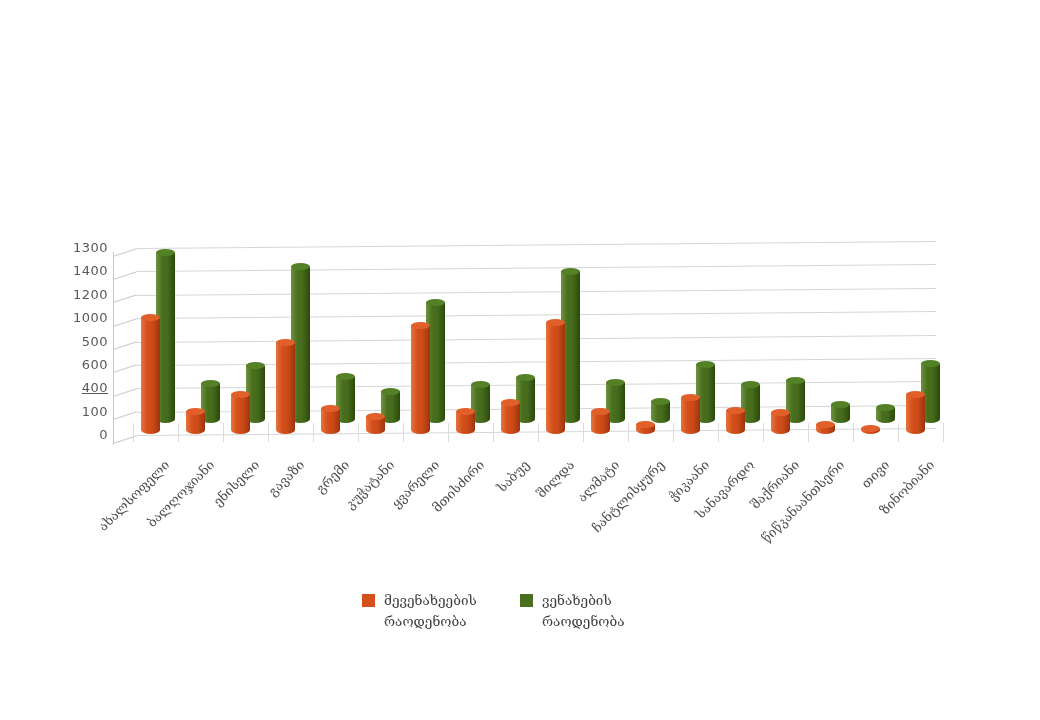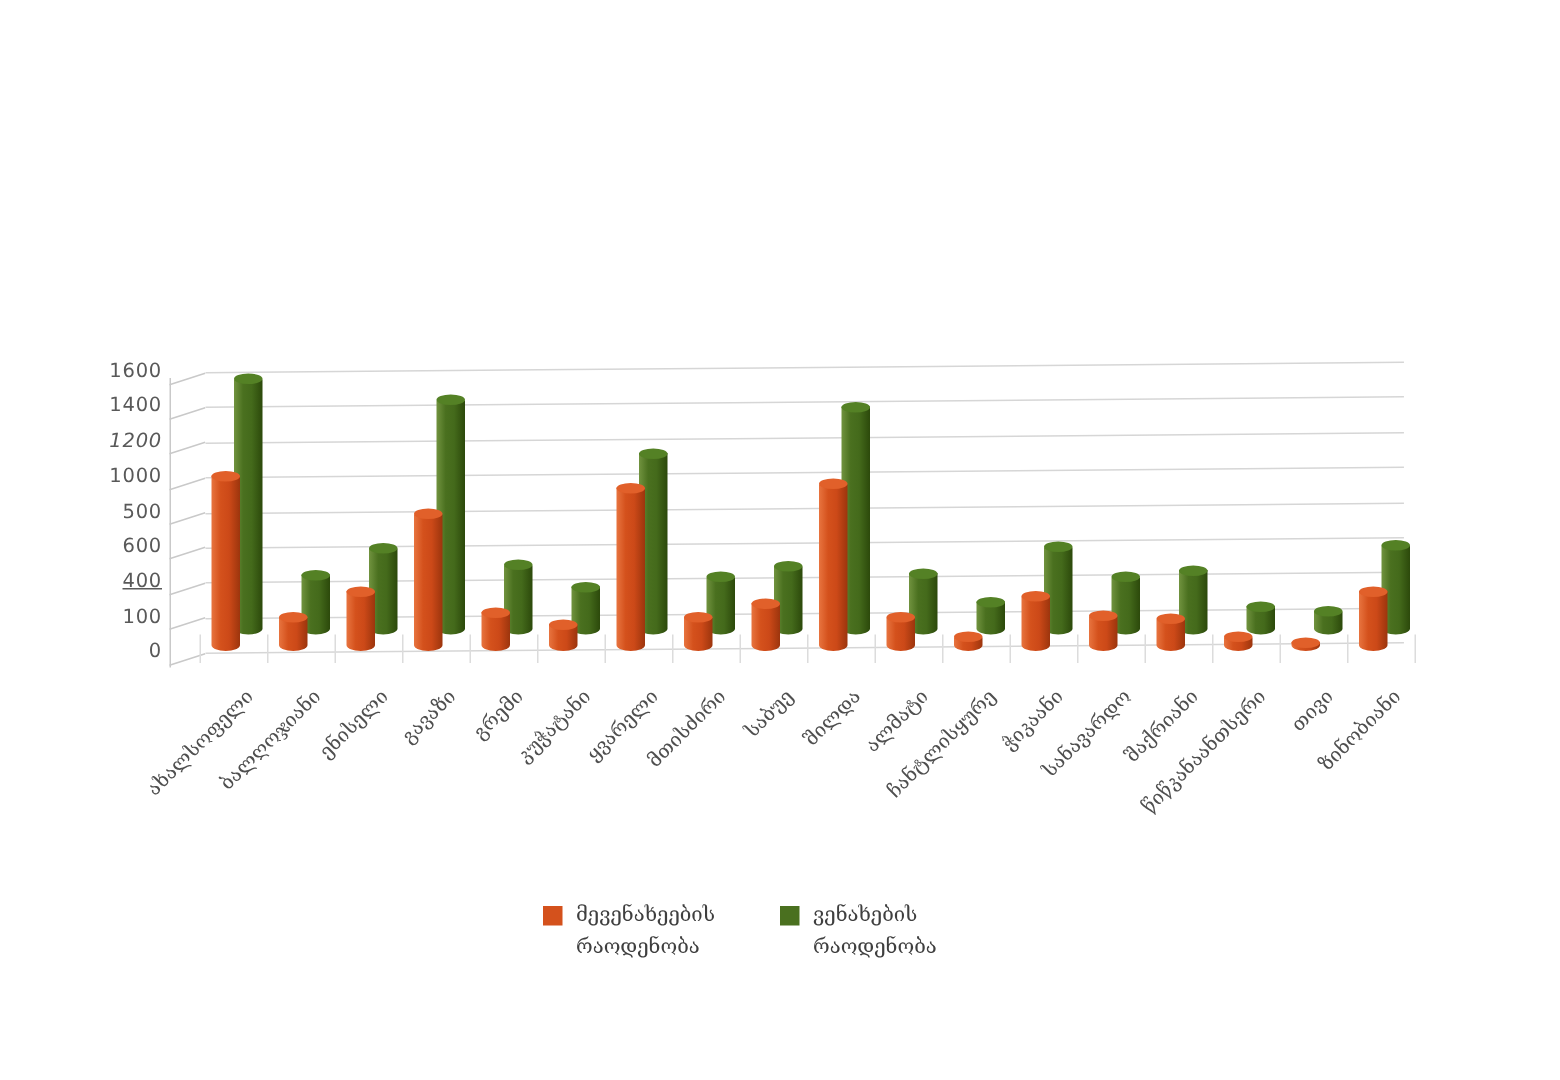--- a/index.html
+++ b/index.html
@@ -30,44 +30,44 @@
   .cyl.green{background:linear-gradient(90deg,#71933f 0%,#4a701f 32%,#446a1b 62%,#2c490b 100%);z-index:2;}
   .cyl.green::before{background:#548125;}
 
   
   .x-label{position:absolute;width:150px;text-align:right;font-size:13px;color:#4f4f4f;
            font-family:"DejaVu Serif","DejaVu Sans",serif;
            transform:rotate(-45deg);transform-origin:100% 50%;white-space:nowrap;}
 
   
   .legend{position:absolute;left:362px;top:590px;display:flex;gap:14px;z-index:4;}
-  .legend-item{display:flex;align-items:flex-start;gap:9px;margin-top:10px;}
+  .legend-item{display:flex;align-items:flex-start;gap:9px;}
   .swatch{width:13px;height:13px;margin-top:4px;flex:none;}
   .legend-text{width:122px;font-size:13.5px;line-height:21px;color:#3f3f3f;
                font-family:"DejaVu Serif","DejaVu Sans",serif;}
 </style>
 </head>
 <body>
 
 <div class="page">
 
   <div class="fig-title">
   </div>
 
   <div id="chart">
     <div id="y-axis">
         <div class="ylabel" style="left: 58px; top: 426px;">0</div>
         <div class="ylabel" style="left: 58px; top: 402.625px;">100</div>
         <div class="ylabel" style="left: 58px; top: 379.25px; text-decoration: underline;">400</div>
         <div class="ylabel" style="left: 58px; top: 355.875px;">600</div>
         <div class="ylabel" style="left: 58px; top: 332.5px;">500</div>
         <div class="ylabel" style="left: 58px; top: 309.125px;">1000</div>
-        <div class="ylabel" style="left: 58px; top: 285.75px; font-style: italic;">1200</div>
+        <div class="ylabel" style="left: 58px; top: 285.75px;">1200</div>
         <div class="ylabel" style="left: 58px; top: 262.375px;">1400</div>
-        <div class="ylabel" style="left: 58px; top: 239px;">1600</div>
+        <div class="ylabel" style="left: 58px; top: 239px;">1300</div>
       </div>
     <div id="gridlines">
         <div class="yaxis-line" style="left: 113px; top: 252px; height: 193px;"></div>
         <div class="grid-back" style="left: 137px; top: 435px; width: 799px;"></div>
         <div class="grid-side" style="left: 113px; top: 442.5px; width: 25px;"></div>
         <div class="grid-back" style="left: 137px; top: 411.625px; width: 799px;"></div>
         <div class="grid-side" style="left: 113px; top: 419.125px; width: 25px;"></div>
         <div class="grid-back" style="left: 137px; top: 388.25px; width: 799px;"></div>
         <div class="grid-side" style="left: 113px; top: 395.75px; width: 25px;"></div>
         <div class="grid-back" style="left: 137px; top: 364.875px; width: 799px;"></div>

